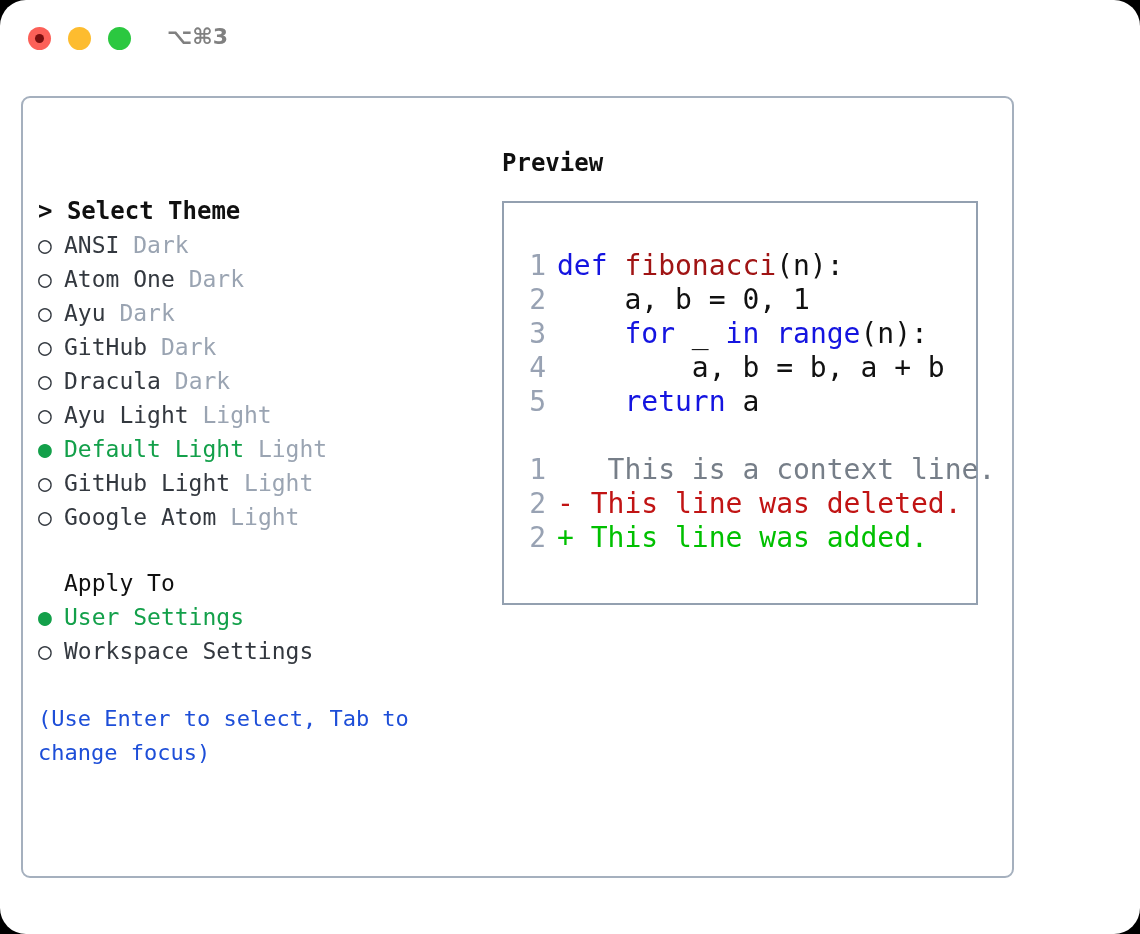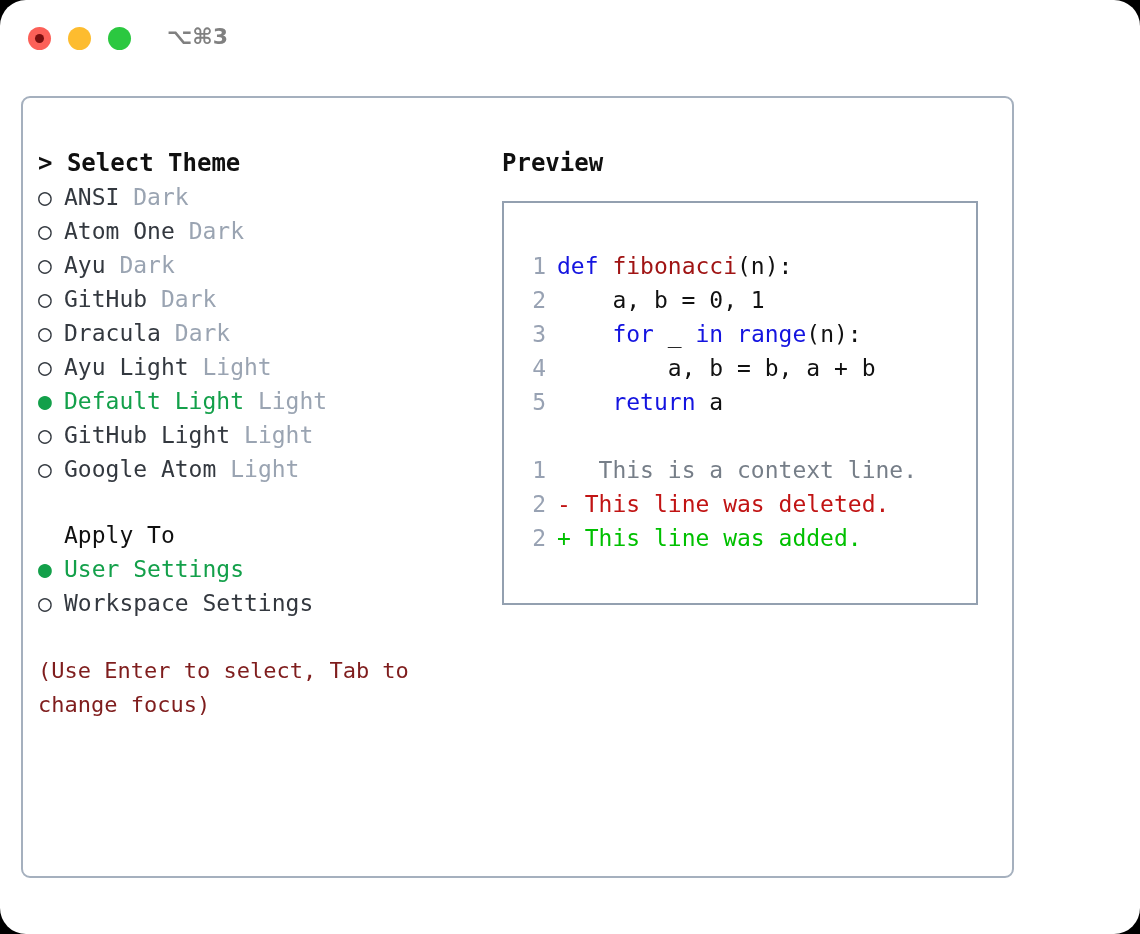--- a/index.html
+++ b/index.html
@@ -81,21 +81,21 @@
     top: 48px;
     width: 460px;
   }
   .hdr {
     font-size: 24px;
     font-weight: bold;
     color: #101010;
     line-height: 34px;
     white-space: pre;
   }
-  #select-theme-header { margin-bottom: 0px; }
+  #select-theme-header { margin-bottom: 0px; margin-top: 48px; }
 
   .theme-row,
   .apply-row {
     font-size: 23px;
     line-height: 34px;
     color: #3a3f46;
     white-space: pre;
     display: block;
   }
   .marker {
@@ -117,21 +117,21 @@
     color: #101010;
     white-space: pre;
     padding-left: 26px;
     display: block;
   }
 
   #hint-text {
     margin-top: 34px;
     font-size: 22px;
     line-height: 34px;
-    color: #7f1d1d;
+    color: #1d4ed8;
     width: 400px;
     white-space: pre-wrap;
   }
 
   
   #preview-column {
     position: absolute;
     left: 479px;
     top: 48px;
     width: 500px;
@@ -152,21 +152,21 @@
     background: #ffffff;
     position: relative;
   }
   #code-area {
     position: absolute;
     left: 14px;
     top: 46px;
     right: 6px;
   }
   .code-line {
-    font-size: 23px;
+    font-size: 28px;
     line-height: 34px;
     white-space: pre;
     color: #111111;
   }
   .lno {
     display: inline-block;
     width: 28px;
     text-align: right;
     color: #98a2b3;
     margin-right: 11px;

